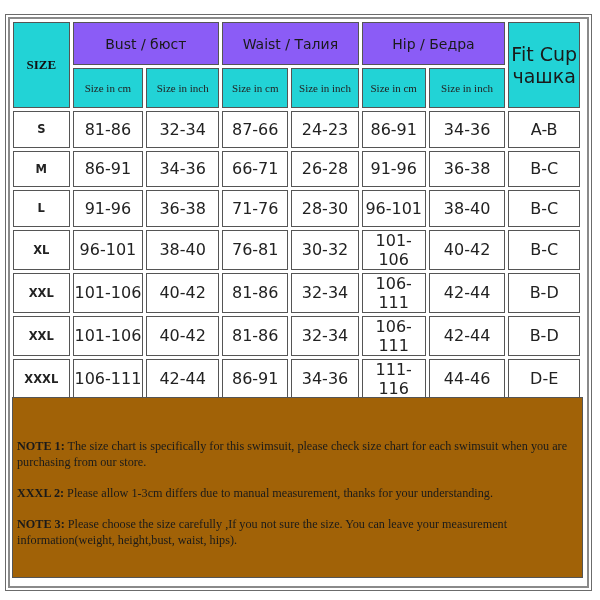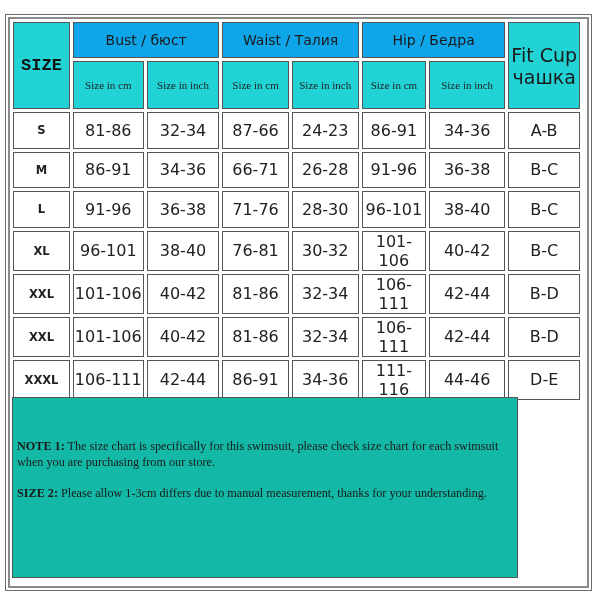--- a/index.html
+++ b/index.html
@@ -17,41 +17,41 @@
       border-collapse:separate; border-spacing:3px;
       width:573px;
     }
     table.size-table td {
       border:1px solid #555;
       box-sizing:border-box;
       text-align:center; vertical-align:middle;
       padding:0;
     }
     .hdr-group {
-      background:#0ea5e9; color:#1a1a1a;
-      font-family:"DejaVu Sans", sans-serif; font-size:14px; height:36px;
+      background:#8b5cf6; color:#1a1a1a;
+      font-family:"DejaVu Sans", sans-serif; font-size:14px; height:43px;
     }
     .hdr-cyan { background:#22D3D6; }
     .hdr-size {
-      font-family:Liberation Mono, monospace; font-weight:bold; font-size:17px; color:#111;
+      font-family:Liberation Serif, serif; font-weight:bold; font-size:13px; color:#111;
     }
     .hdr-sub {
-      font-family:"Liberation Serif", serif; font-size:11px; color:#222; height:48px;
+      font-family:"Liberation Serif", serif; font-size:11px; color:#222; height:40px;
     }
     .hdr-fit {
       font-family:"DejaVu Sans", sans-serif; font-size:19px; color:#1a1a1a; line-height:22px;
     }
     .data-row td {
       background:#fff; height:36.5px;
       font-family:"DejaVu Sans", sans-serif; font-size:16px; color:#222;
     }
     .data-row td.size-cell { font-weight:bold; font-size:11.5px; }
     .notes {
-      position:absolute; left:6px; top:382px; width:506px; height:181px;
-      border:1px solid #555; box-sizing:border-box; background:#14b8a6;
+      position:absolute; left:6px; top:382px; width:571px; height:181px;
+      border:1px solid #555; box-sizing:border-box; background:#a16207;
       font-family:"Liberation Serif", serif; font-size:12.2px; color:#1a1a1a;
       padding:40px 4px 0 4px; line-height:16px;
     }
     .note { margin:0 0 15px 0; }
     .note b { font-weight:bold; }
   </style>
 </head>
 <body>
 
 <div class="outer">
@@ -157,15 +157,16 @@
           <td>34-36</td>
           <td>111-116</td>
           <td>44-46</td>
           <td>D-E</td>
         </tr>
       </tbody>
   </table>
 
   <div class="notes">
     <p class="note"><b>NOTE 1:</b><span> The size chart is specifically for this swimsuit, please check size chart for each swimsuit when you are purchasing from our store.</span></p>
-    <p class="note"><b>SIZE 2:</b><span> Please allow 1-3cm differs due to manual measurement, thanks for your understanding.</span></p>
+    <p class="note"><b>XXXL 2:</b><span> Please allow 1-3cm differs due to manual measurement, thanks for your understanding.</span></p>
+    <p class="note"><b>NOTE 3:</b><span> Please choose the size carefully ,If you not sure the size. You can leave your measurement information(weight, height,bust, waist, hips).</span></p>
   </div>
 </div>
 
 </body></html>

